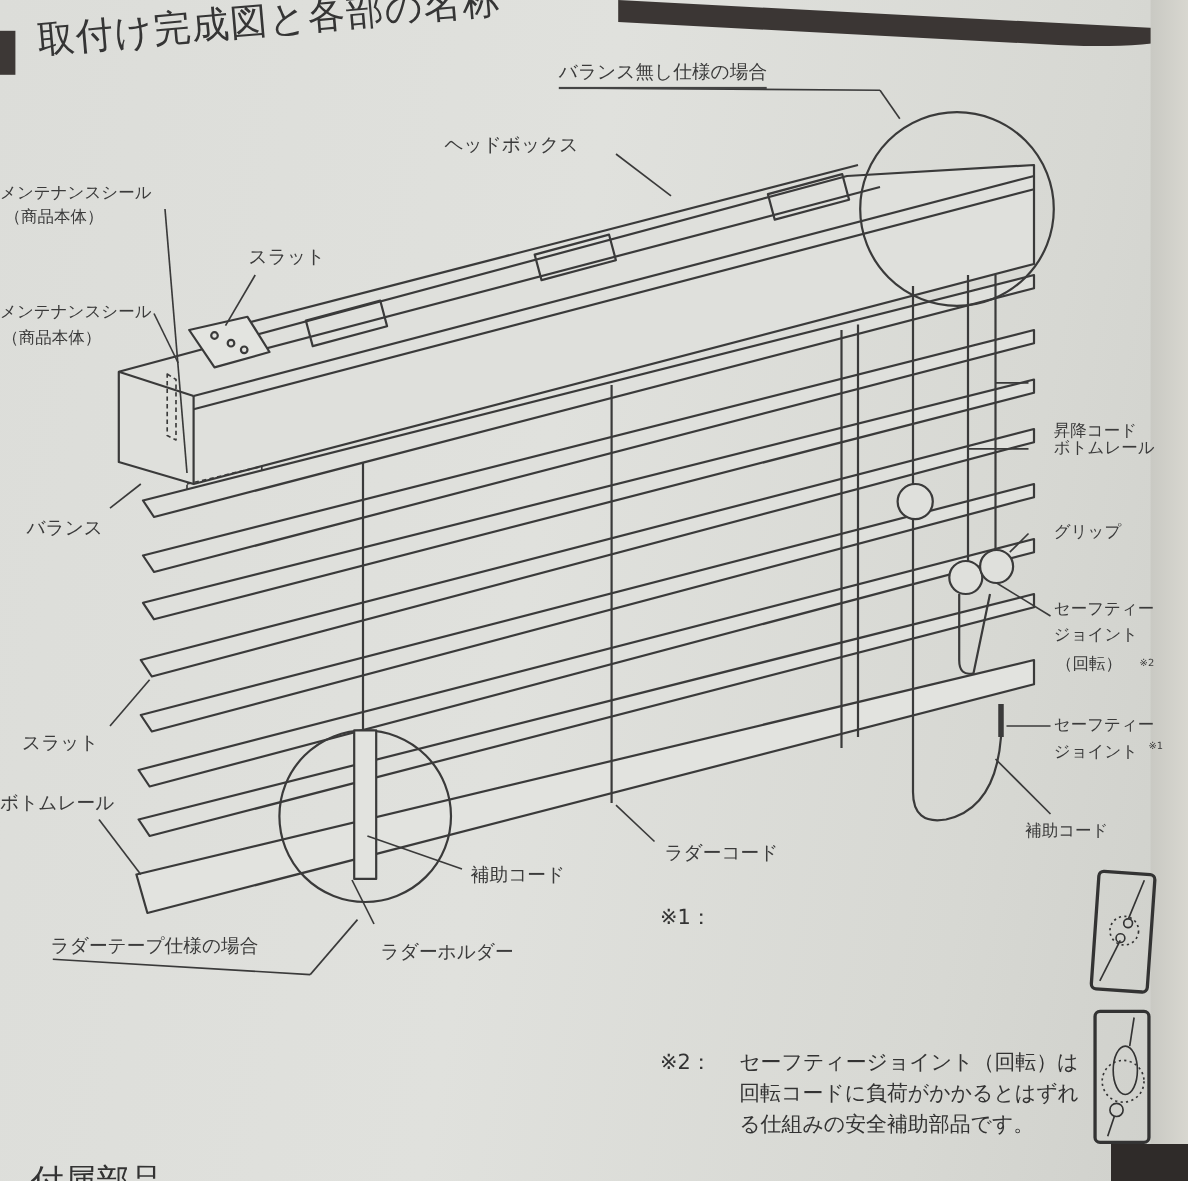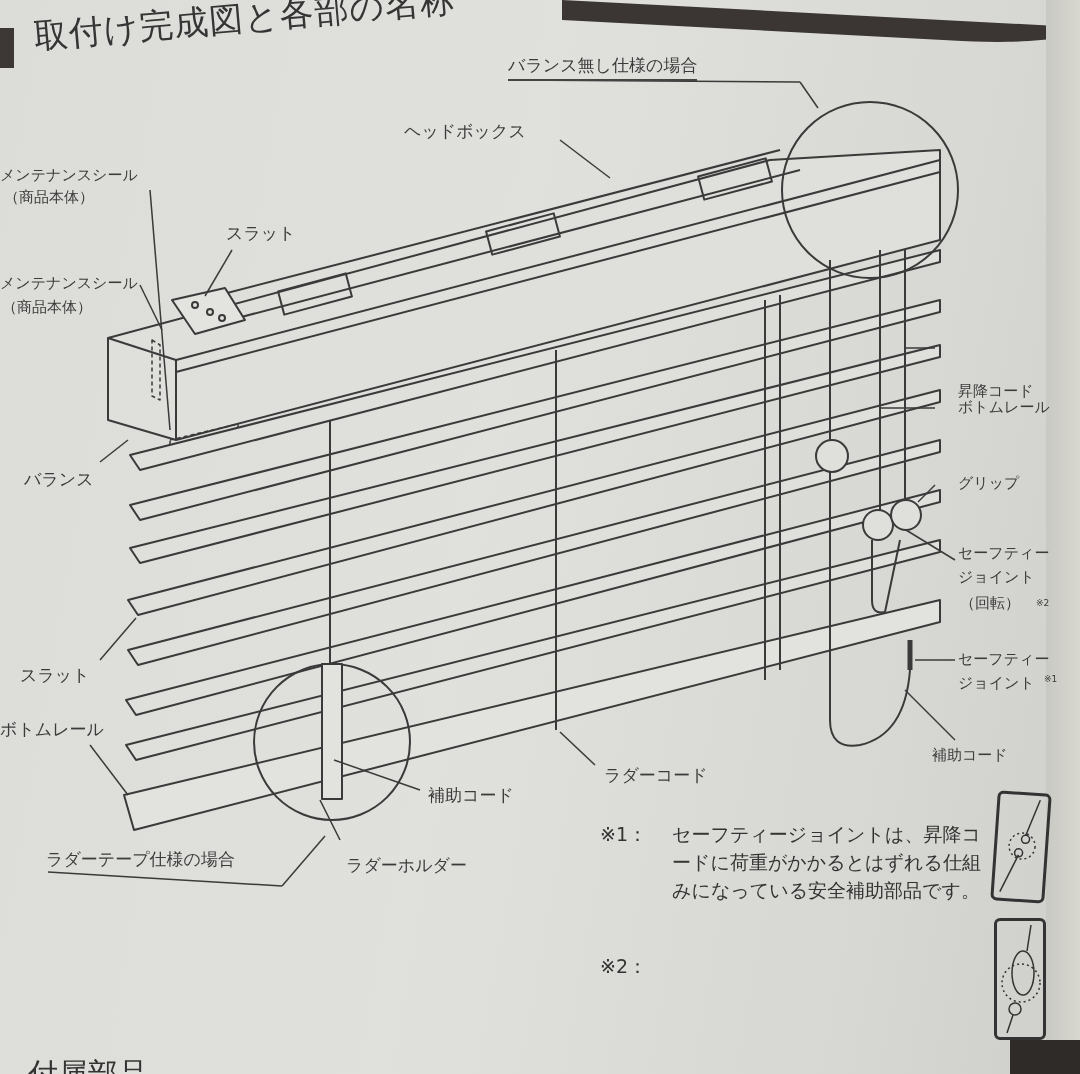--- a/index.html
+++ b/index.html
@@ -145,40 +145,40 @@
   <div class="lbl" style="left:1044px;top:674px;font-size:9px;">※1</div>
   <div class="lbl sm" style="left:932px;top:746px;">補助コード</div>
 
   <div class="lbl" style="left:428px;top:784px;">補助コード</div>
   <div class="lbl" style="left:604px;top:764px;">ラダーコード</div>
   <div class="lbl" style="left:346px;top:854px;text-align:right;">ラダーホルダー</div>
   <div class="lbl" style="left:46px;top:848px;">ラダーテープ仕様の場合</div>
 
   <div class="note" style="left:600px;top:820px;width:400px;">
     <span class="mark">※1：</span>
-    <div class="body">セーフティージョイントは、昇降コ
-ードに荷重がかかるとはずれる仕組
-みになっている安全補助部品です。</div>
   </div>
   <div class="pic" style="left:994px;top:792px;width:48px;height:104px;transform:rotate(4deg);">
     <svg width="48" height="104" viewBox="0 0 48 104">
         <g stroke="#333" fill="none" stroke-width="1.5">
           <line x1="40" y1="4" x2="28" y2="40"></line>
           <circle cx="28" cy="44" r="4"></circle>
           <line x1="22" y1="60" x2="6" y2="98"></line>
           <circle cx="22" cy="58" r="4"></circle>
           <g stroke-dasharray="2 3">
             <circle cx="25" cy="51" r="13"></circle>
           </g>
         </g>
       </svg>
   </div>
 
   <div class="note" style="left:600px;top:952px;width:400px;">
     <span class="mark">※2：</span>
+    <div class="body">セーフティージョイント（回転）は
+回転コードに負荷がかかるとはずれ
+る仕組みの安全補助部品です。</div>
   </div>
   <div class="pic" style="left:994px;top:918px;width:46px;height:116px;">
     <svg width="46" height="116" viewBox="0 0 46 116">
         <g stroke="#333" fill="none" stroke-width="1.5">
           <line x1="34" y1="4" x2="30" y2="30"></line>
           <ellipse cx="26" cy="52" rx="11" ry="22"></ellipse>
           <circle cx="18" cy="88" r="6"></circle>
           <line x1="16" y1="94" x2="10" y2="112"></line>
           <g stroke-dasharray="2 3">
             <circle cx="24" cy="62" r="19"></circle>

